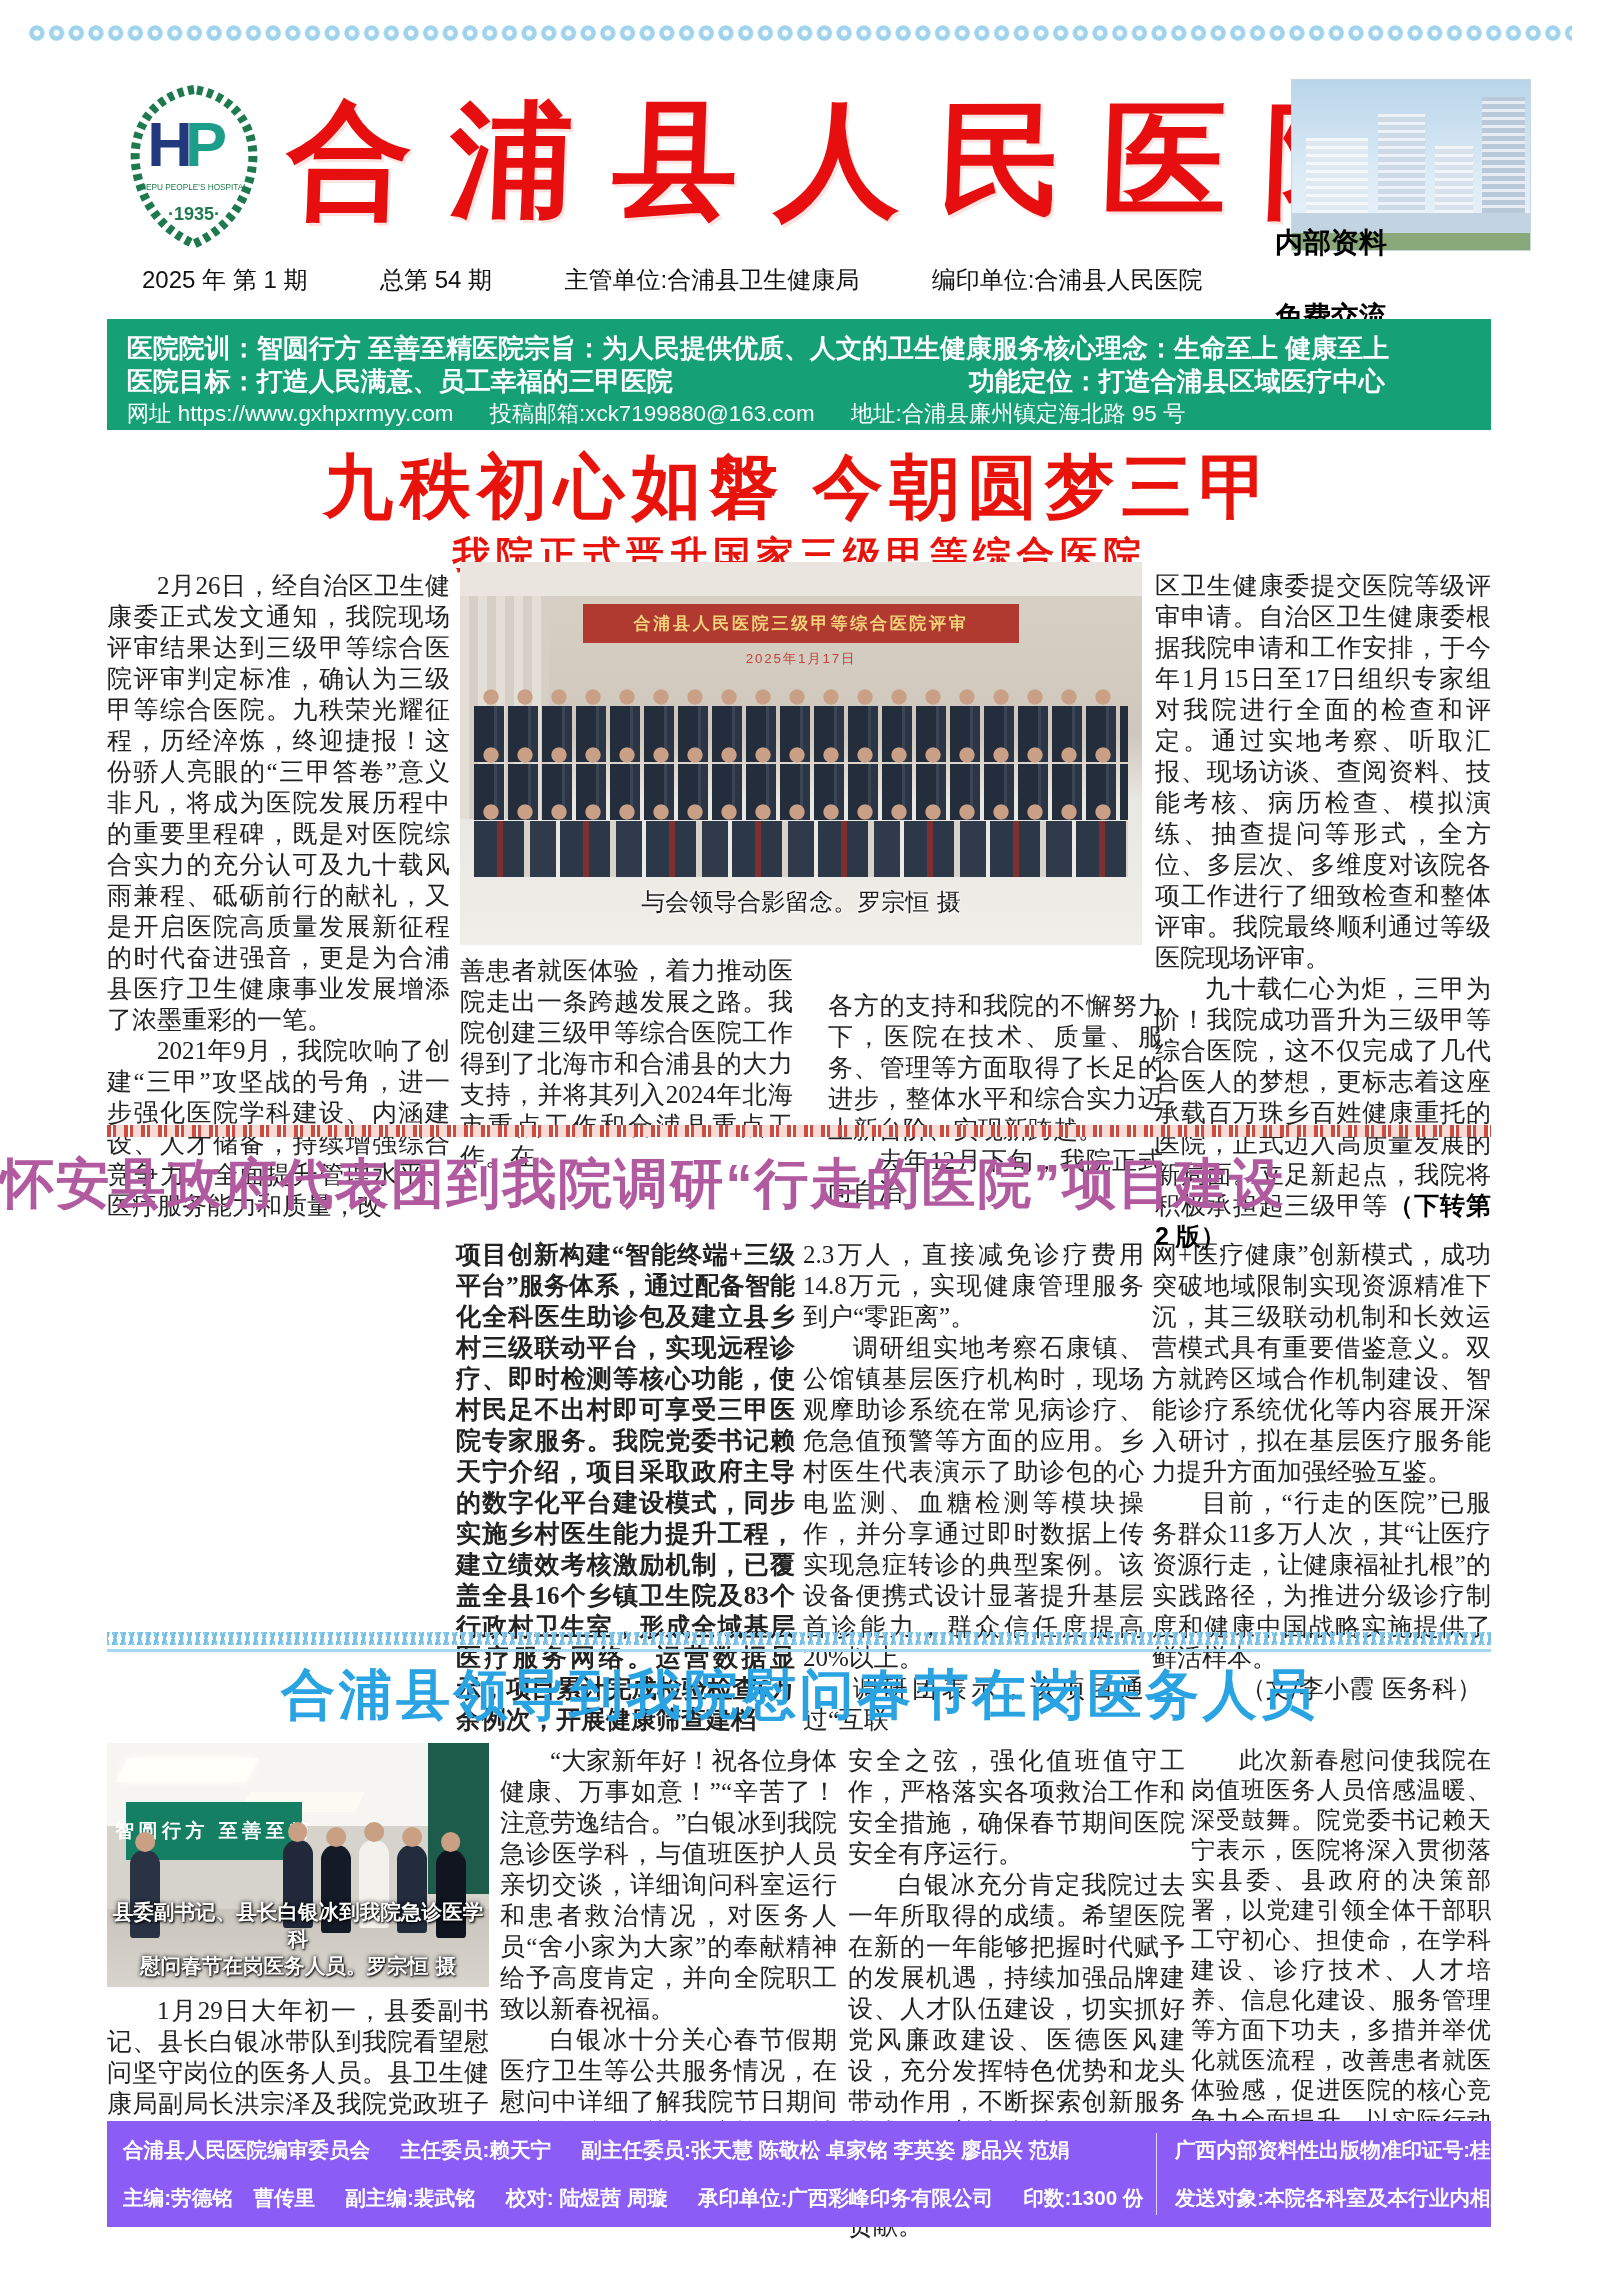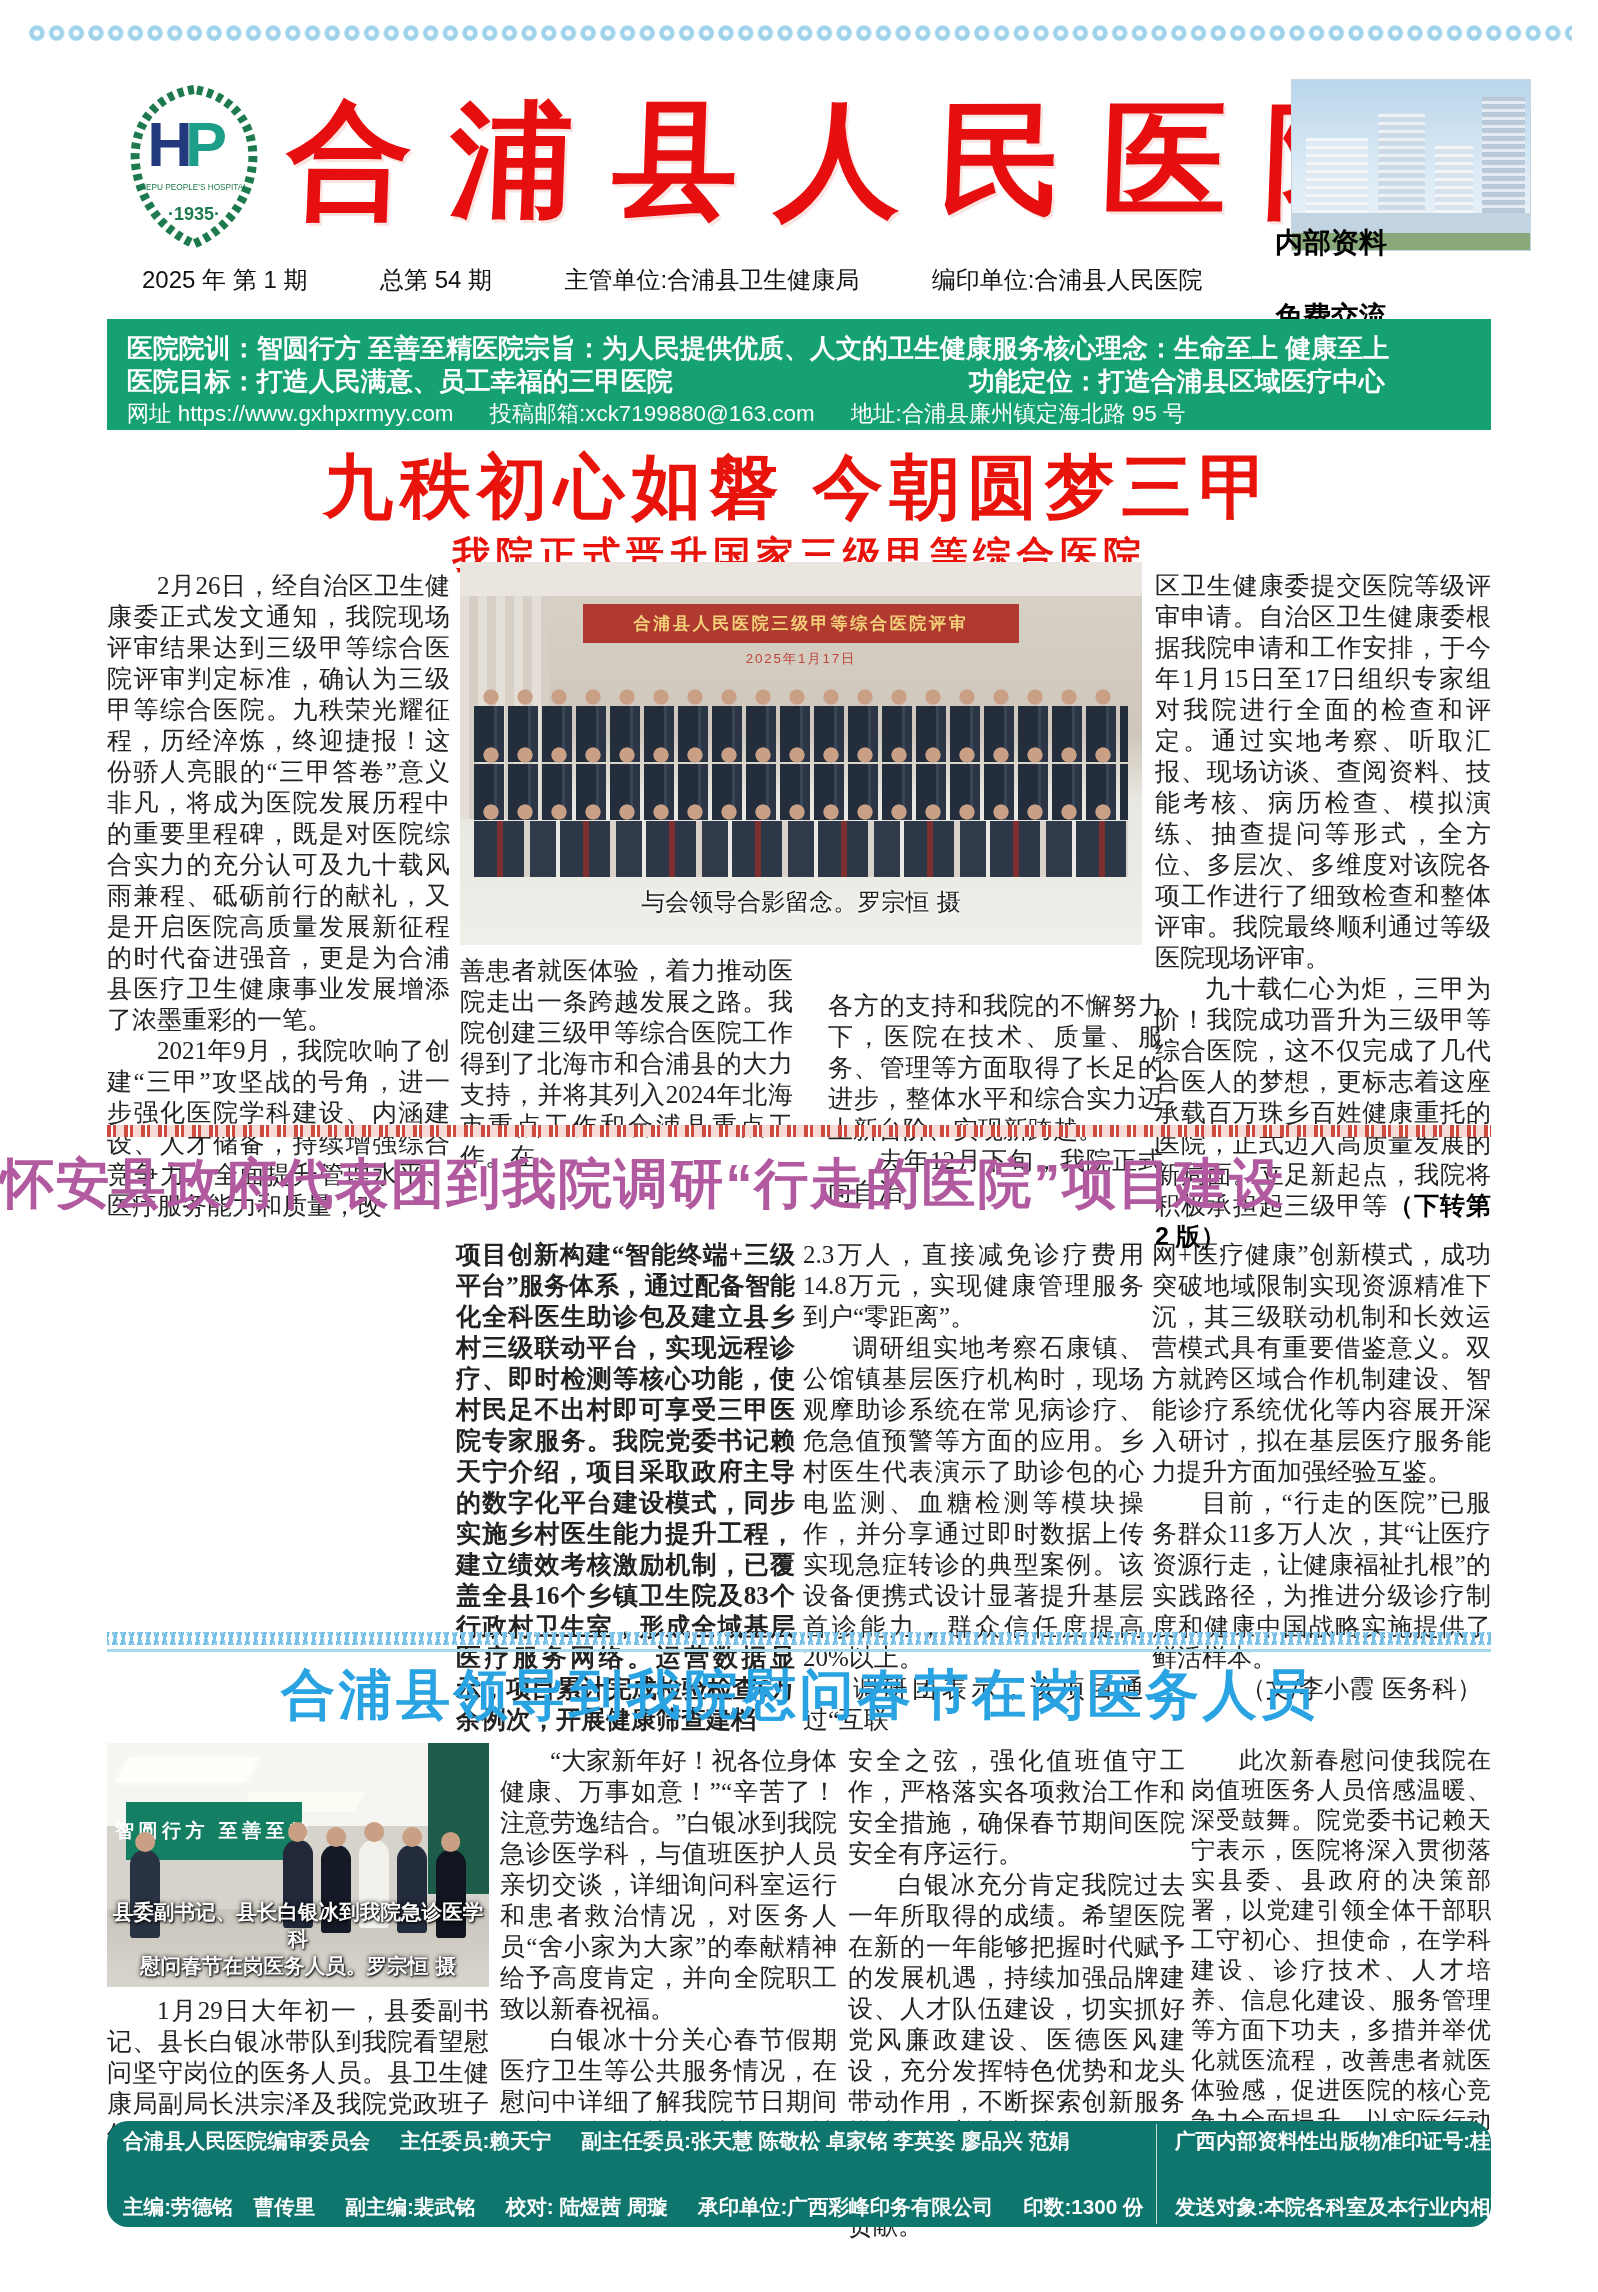--- a/index.html
+++ b/index.html
@@ -103,23 +103,23 @@
   .fig::before{content:"";position:absolute;top:-18px;left:50%;transform:translateX(-50%);
     width:19.7px;height:19.7px;border-radius:50%;background:#c9a083;}
   .ph3-caption{left:0;bottom:7.2px;width:100%;text-align:center;color:#fff;font-size:20.6px;line-height:27px;
     font-family:"DejaVu Serif",serif;font-weight:bold;text-shadow:0 0 4.5px #000,0.9px 0.9px 1.8px #000;}
   .a3-lead{left:107px;top:1995px;width:382px;height:125px;}
   .a3-col1{left:500px;top:1745px;width:337px;height:369px;}
   .a3-col2{left:848px;top:1745px;width:337px;height:369px;}
   .a3-col3{left:1191px;top:1745px;width:300px;height:369px;font-size:24px;line-height:30px;}
 
   
-  .footer{left:107px;top:2121px;width:1384px;height:106px;background:#0f766e;color:#fff;
+  .footer{left:107px;top:2121px;width:1384px;height:106px;background:#8b5cf6;color:#fff;
     font-family:"Liberation Sans",sans-serif;font-weight:bold;font-size:20.6px;box-sizing:border-box;
-    padding:3px 16px;display:flex;border-radius:21px;}
+    padding:12px 16px;display:flex;}
   .f-left{flex:1;display:flex;flex-direction:column;justify-content:space-between;}
   .f-row{display:flex;gap:30px;white-space:nowrap;line-height:34px;}
   .f-right{width:416px;border-left:1.8px solid rgba(255,255,255,.75);padding-left:18px;margin-left:12.5px;
     display:flex;flex-direction:column;justify-content:space-between;white-space:nowrap;line-height:34px;}
 </style>
 </head>
 <body>
 
 <div class="page">
 

